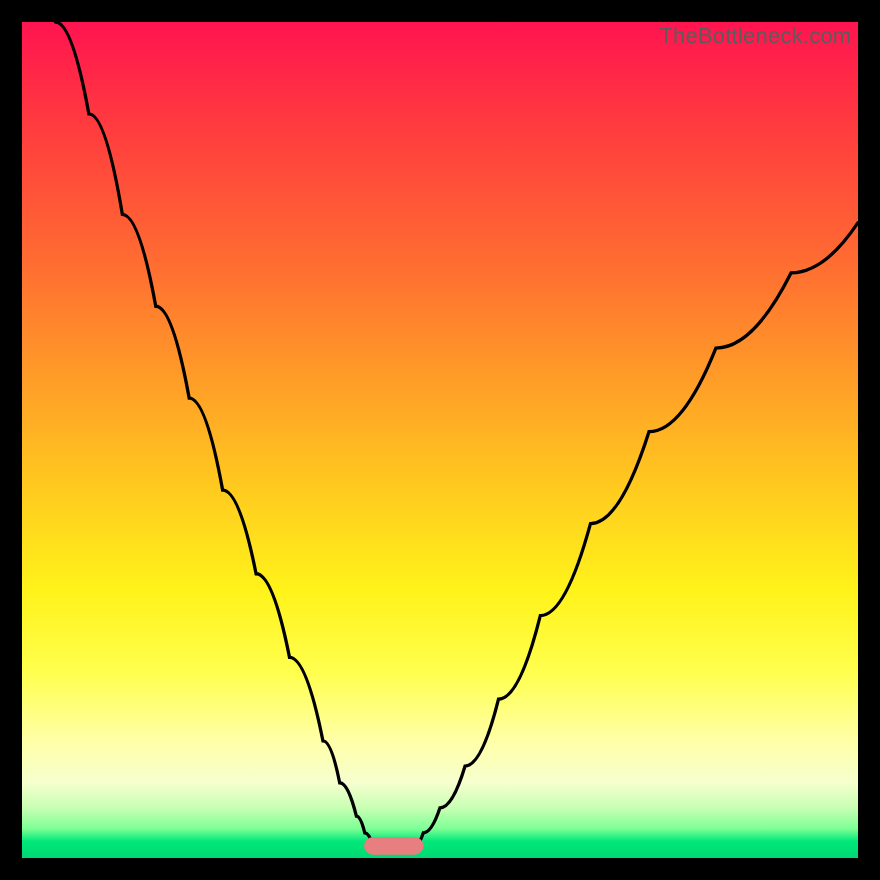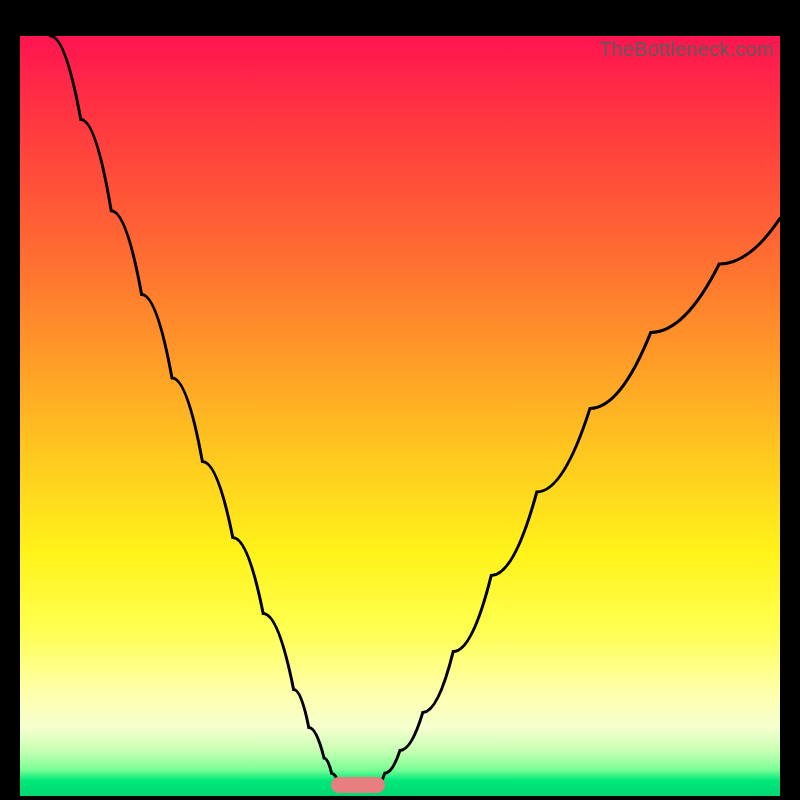--- a/index.html
+++ b/index.html
@@ -7,21 +7,21 @@
     padding: 0;
     width: 800px;
     height: 800px;
     background: #000;
     font-family: Arial, Helvetica, sans-serif;
     overflow: hidden;
   }
   .frame {
     position: absolute;
     left: 20px;
-    top: 36px;
+    top: 20px;
     width: 760px;
     height: 760px;
     background: #000;
   }
   .plot-area {
     position: absolute;
     left: 0;
     top: 0;
     width: 760px;
     height: 760px;

